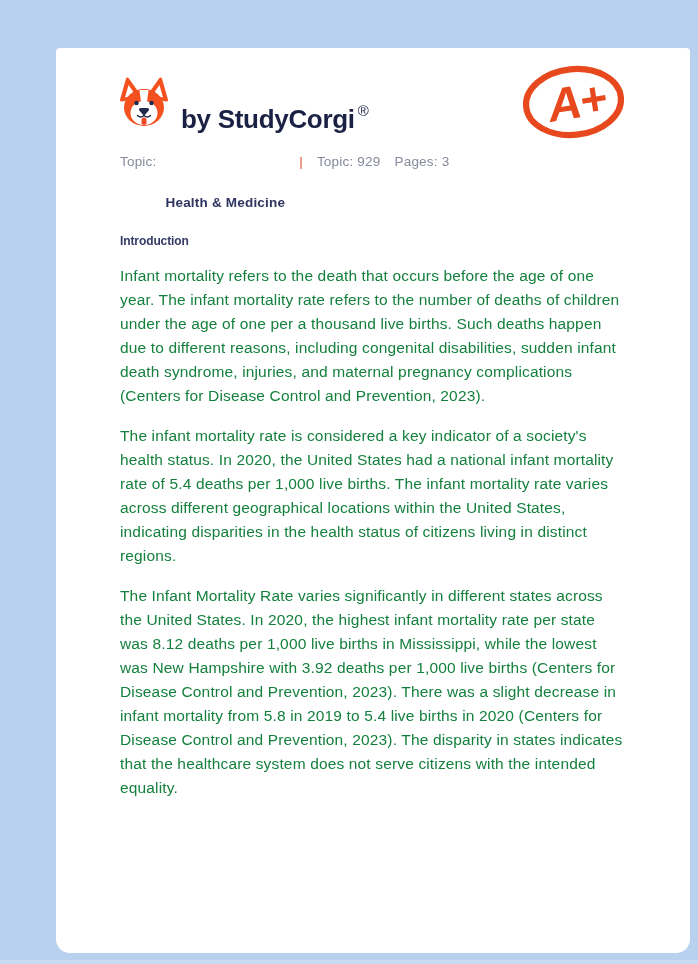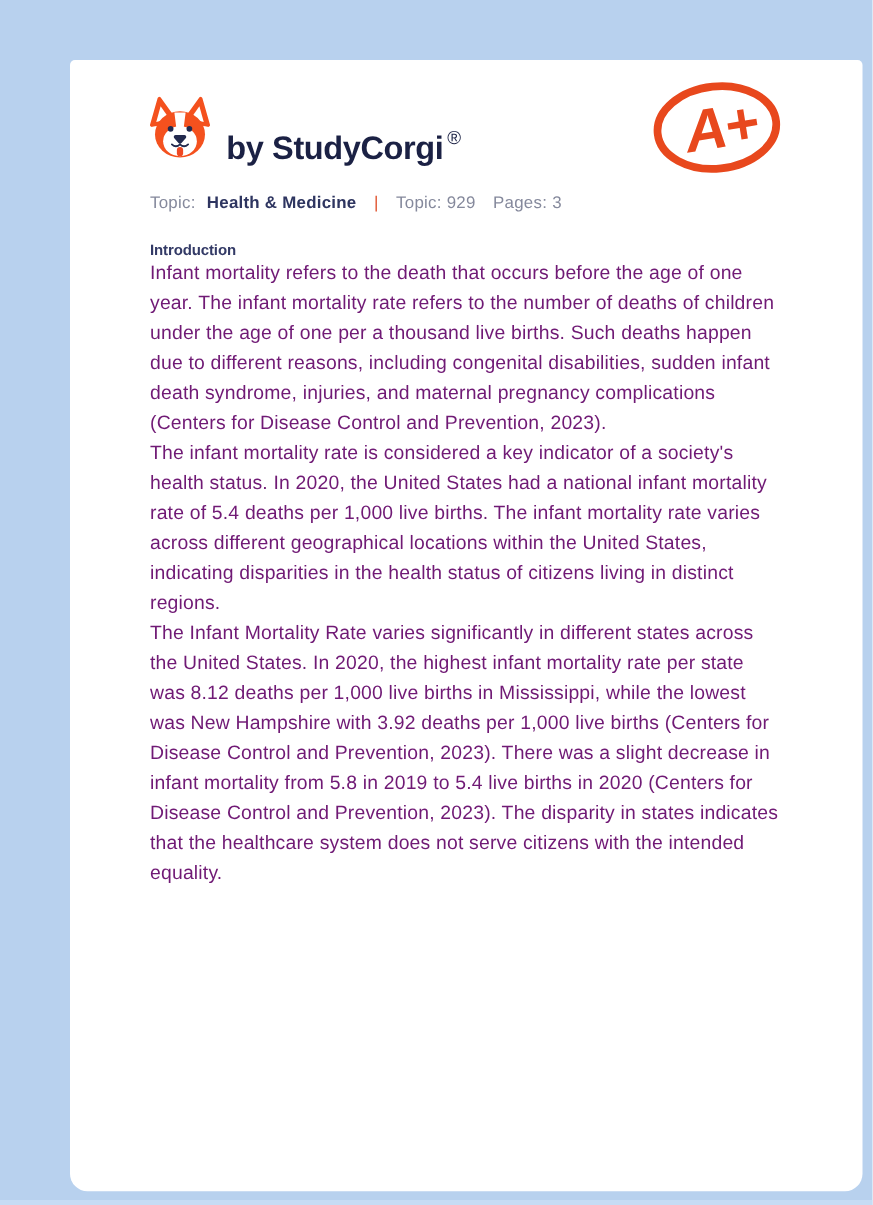--- a/index.html
+++ b/index.html
@@ -72,40 +72,42 @@
     letter-spacing: 0.2px;
     color: #85899c;
     white-space: nowrap;
   }
   .meta .topic-link {
     color: #2e3560;
     font-weight: 700;
     margin-left: 5px;
     text-decoration: none;
     cursor: pointer;
+    margin-top: 41px;
   }
   .meta .pipe {
     color: #e0512c;
     margin: 0 14px;
   }
   .meta .words { margin-right: 14px; }
   .meta .lbl { margin-right: 4px; }
   
   h2.section-heading {
     margin-top: 24px;
     font-size: 12px;
     font-weight: 800;
     letter-spacing: -0.1px;
     color: #333a66;
   }
   p.body-para {
+    margin-top: 16px;
     font-size: 15.5px;
     line-height: 24px;
     letter-spacing: 0.15px;
-    color: #701a75;
+    color: #15803d;
     max-width: 506px;
   }
 </style>
 </head>
 <body>
 
 <div class="page-card">
 
   <div class="header">
     <div class="logo">

